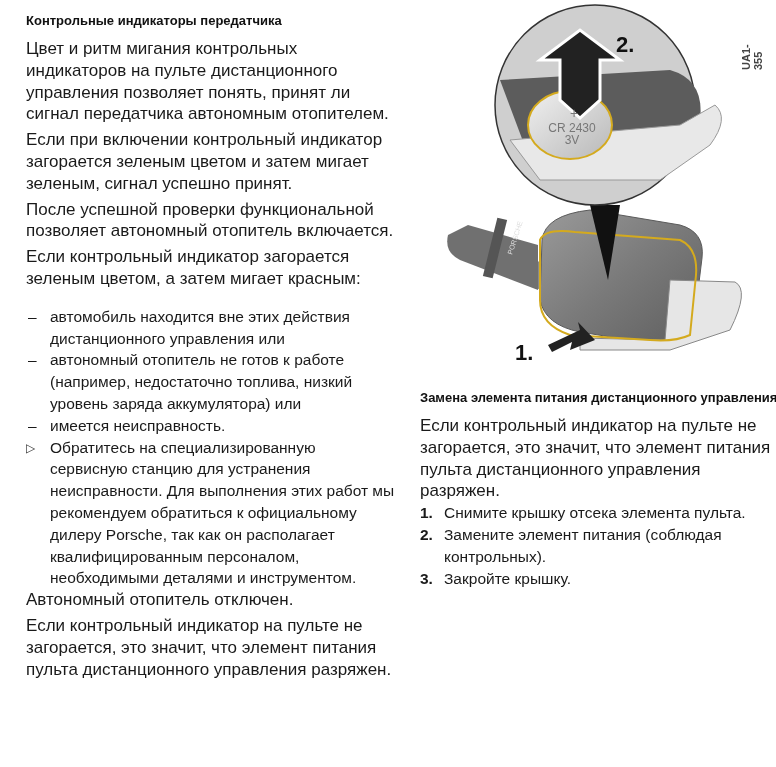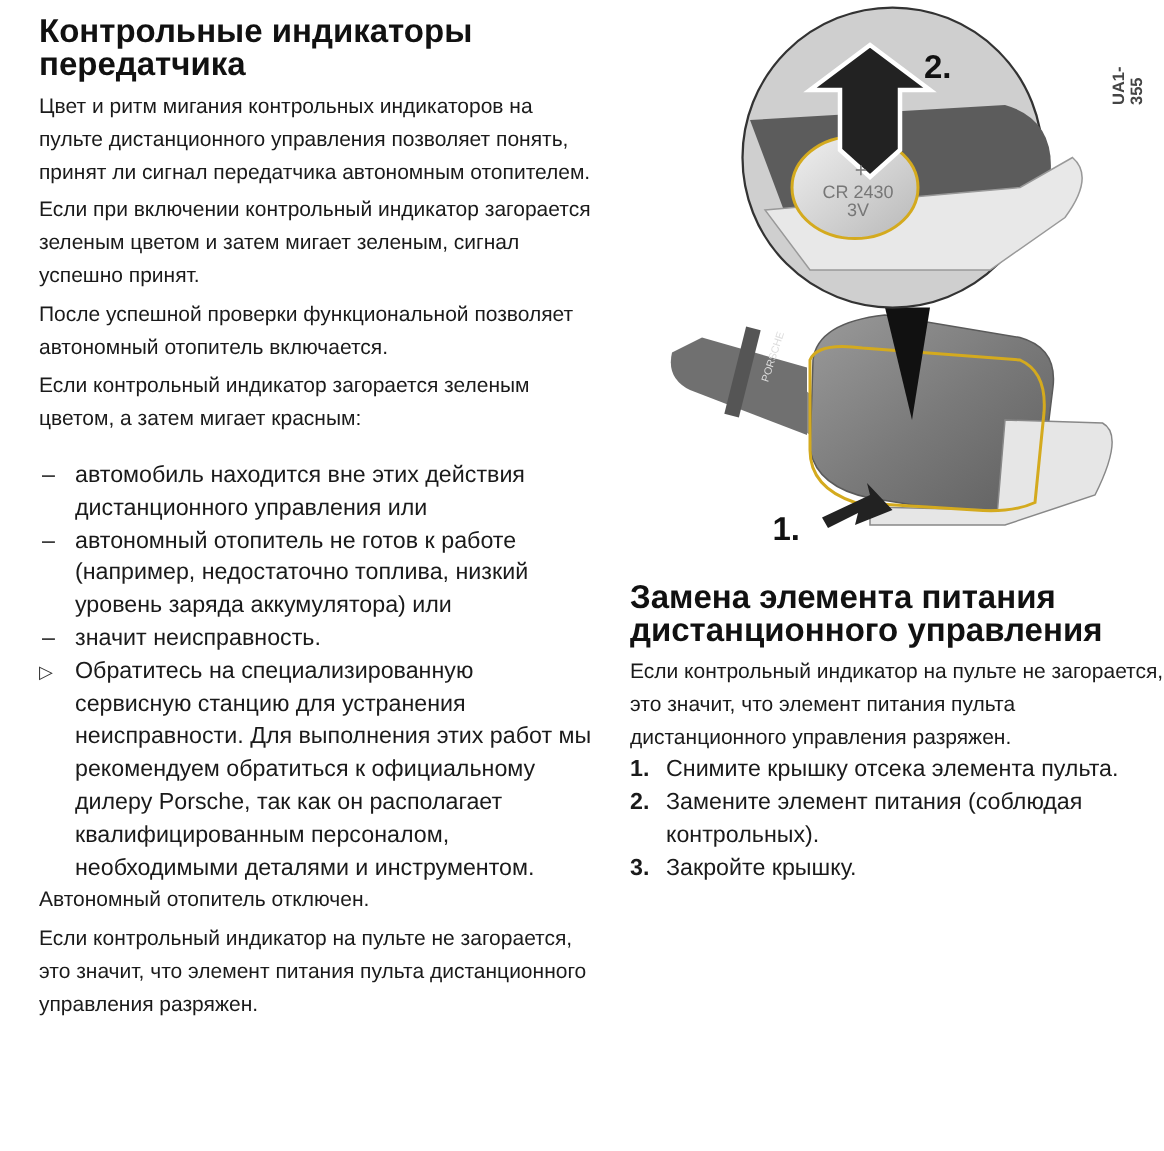--- a/index.html
+++ b/index.html
@@ -3,23 +3,23 @@
   <meta charset="utf-8">
   <style>
     html, body { margin: 0; padding: 0; background: #ffffff; }
     body {
       width: 776px; height: 767px; position: relative; overflow: hidden;
       font-family: "Liberation Sans", sans-serif; color: #1a1a1a;
     }
     .col-left { position: absolute; left: 26px; top: 10px; width: 370px; }
     .col-right { position: absolute; left: 420px; top: 387px; width: 360px; }
     h2 {
-      font-size: 22px; font-weight: bold; margin: 0 0 6px 0; line-height: 22px; color: #111;
+      font-size: 13px; font-weight: bold; margin: 0 0 6px 0; line-height: 22px; color: #111;
     }
-    p { margin: 0 0 4px 0; font-size: 14px; line-height: 21.8px; }
+    p { margin: 0 0 4px 0; font-size: 17px; line-height: 21.8px; }
     .list { margin: 0 0 0 0; padding: 0; list-style: none; }
     .list li { position: relative; padding-left: 24px; font-size: 15.5px; line-height: 21.8px; }
     .list li .mark { position: absolute; left: 0; top: 0; width: 20px; }
     .list.dash li .mark { left: 2px; }
     .list.tri li .mark { font-size: 12px; color: #333; top: 1px; }
     .list.num li .mark { font-weight: bold; }
     .bold { font-weight: normal; margin-top: 32px; }
     .figure { position: absolute; left: 430px; top: 0; width: 346px; height: 380px; }
     .fig-code {
       position: absolute; left: 740px; top: 20px; transform: rotate(-90deg);
@@ -32,21 +32,21 @@
 
 <div class="col-left">
   <h2>Контрольные индикаторы передатчика</h2>
   <p>Цвет и ритм мигания контрольных индикаторов на пульте дистанционного управления позволяет понять, принят ли сигнал передатчика автономным отопителем.</p>
   <p>Если при включении контрольный индикатор загорается зеленым цветом и затем мигает зеленым, сигнал успешно принят.</p>
   <p>После успешной проверки функциональной позволяет автономный отопитель включается.</p>
   <p style="margin-bottom:16px">Если контрольный индикатор загорается зеленым цветом, а затем мигает красным:</p>
   <ul class="list dash">
     <li><span class="mark">–</span><span>автомобиль находится вне этих действия дистанционного управления </span><span class="bold">или</span></li>
     <li><span class="mark">–</span><span>автономный отопитель не готов к работе (например, недостаточно топлива, низкий уровень заряда аккумулятора) </span><span class="bold">или</span></li>
-    <li><span class="mark">–</span><span>значит неисправность.</span></li>
+    <li><span class="mark">–</span><span>имеется неисправность.</span></li>
   </ul>
   <ul class="list tri">
     <li><span class="mark">▷</span><span>Обратитесь на специализированную сервисную станцию для устранения неисправности. Для выполнения этих работ мы рекомендуем обратиться к официальному дилеру Porsche, так как он располагает квалифицированным персоналом, необходимыми деталями и инструментом.</span></li>
   </ul>
   <p>Автономный отопитель отключен.</p>
   <p>Если контрольный индикатор на пульте не загорается, это значит, что элемент питания пульта дистанционного управления разряжен.</p>
 </div>
 
 <div class="figure">
   <svg width="346" height="380" viewBox="0 0 346 380" xmlns="http://www.w3.org/2000/svg">

